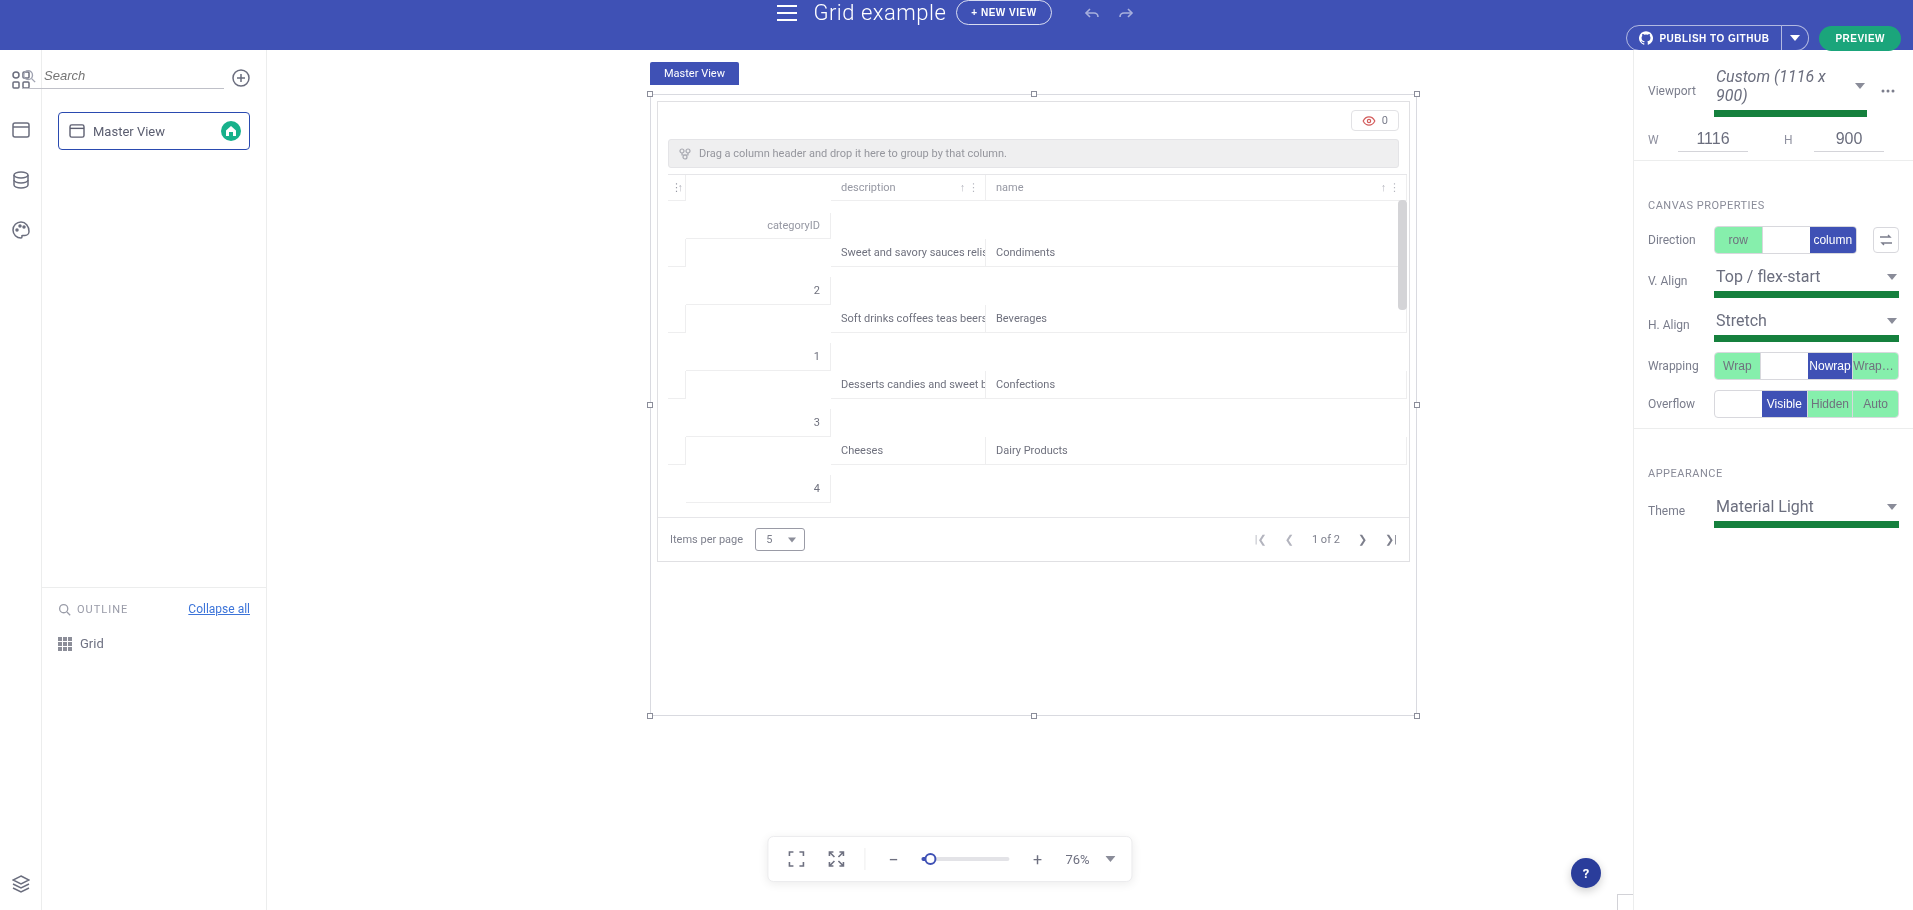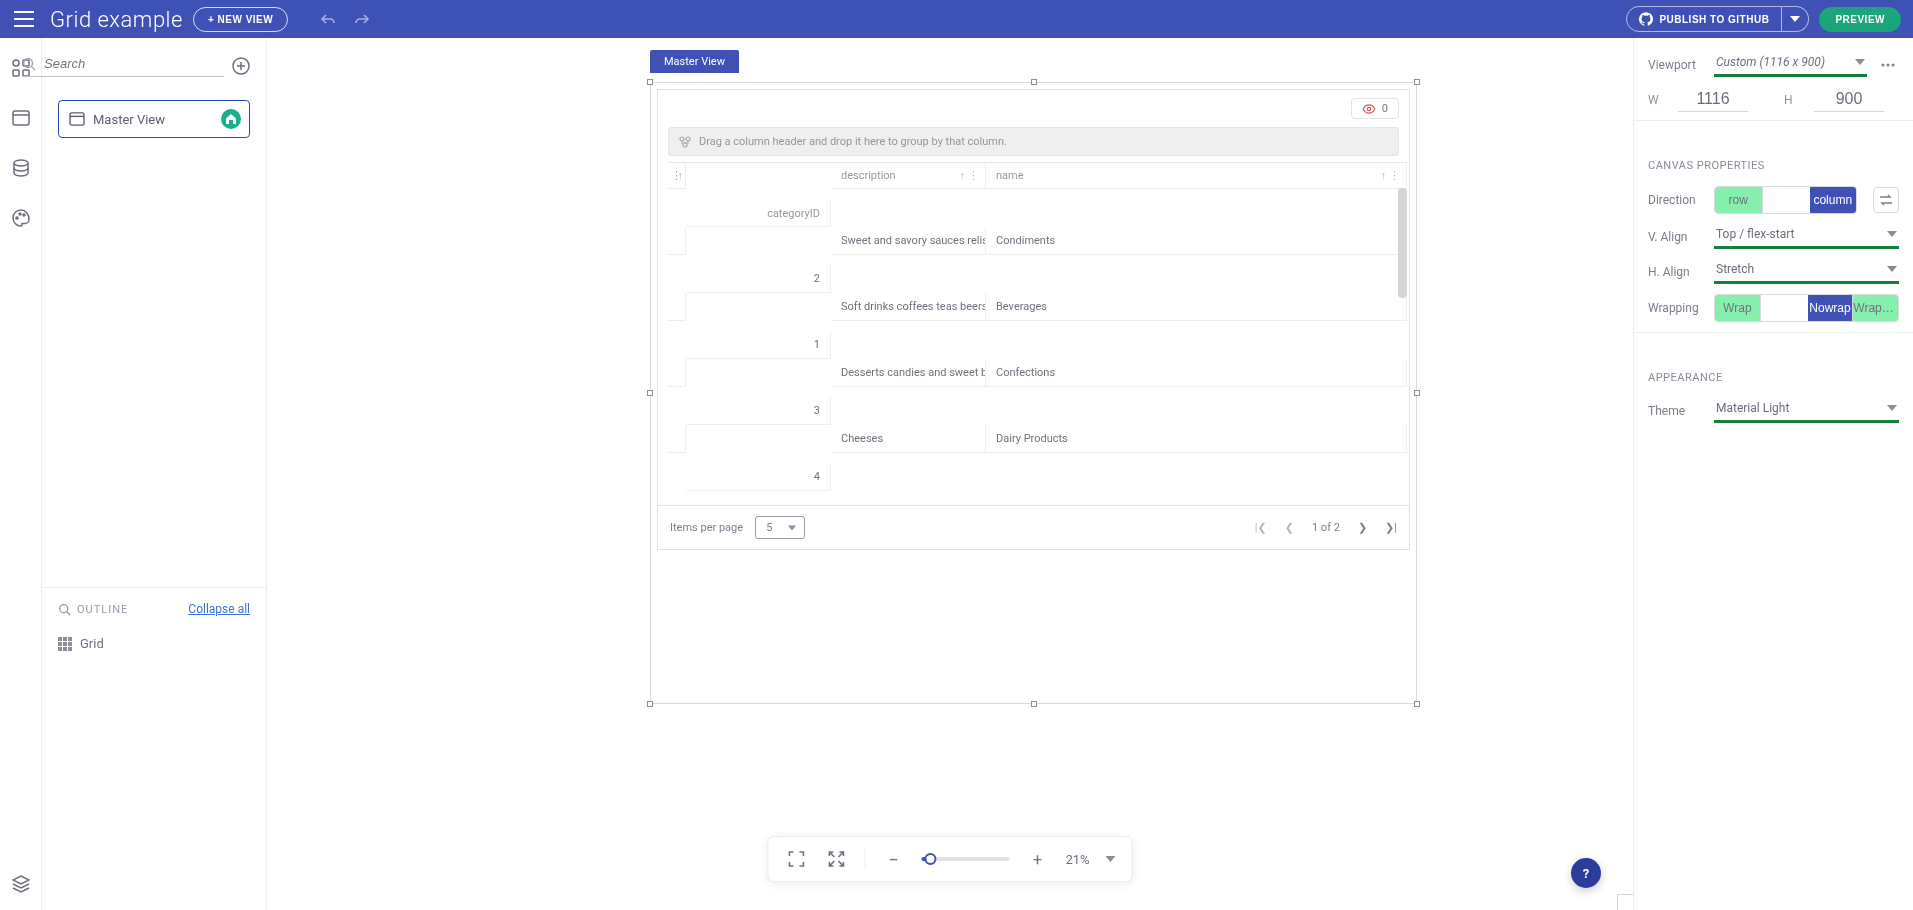--- a/index.html
+++ b/index.html
@@ -15,21 +15,21 @@
     --faint:#f4f4f4;
     --blue-sel:#2a4ab0;
     --input-line:#bfc0c8;
     --link:#3c74d9;
   }
   *{box-sizing:border-box;}
   html,body{margin:0;padding:0;height:100%;font-family:-apple-system,BlinkMacSystemFont,"Segoe UI",Roboto,Helvetica,Arial,sans-serif;color:var(--text);font-size:13px;background:#fff;}
   .app{display:flex;flex-direction:column;height:100vh;min-height:910px;}
 
   
-  .topbar{background:var(--brand);height:38px;display:flex;align-items:center;color:#fff;padding:0 12px;}
+  .topbar{background:var(--brand);height:50px;display:flex;align-items:center;color:#fff;padding:0 12px;flex-direction:column;}
   .topbar .left,.topbar .right{display:flex;align-items:center;gap:10px;}
   .topbar .right{margin-left:auto;}
   .icon-btn{display:inline-flex;align-items:center;justify-content:center;width:24px;height:24px;cursor:pointer;}
   .title{font-size:22px;font-weight:300;letter-spacing:.5px;margin-left:4px;}
   .new-view-btn{border:1px solid rgba(255,255,255,.8);background:transparent;color:#fff;border-radius:16px;padding:6px 14px;font-size:10px;letter-spacing:.5px;font-weight:600;cursor:pointer;}
   .history-btn{opacity:.55;}
   .gh-group{display:flex;}
   .gh-btn{display:flex;align-items:center;gap:6px;border:1px solid rgba(255,255,255,.6);background:transparent;color:#fff;border-radius:14px 0 0 14px;padding:5px 12px;font-size:10px;letter-spacing:.5px;font-weight:600;cursor:pointer;}
   .gh-drop{border:1px solid rgba(255,255,255,.6);border-left:none;border-radius:0 14px 14px 0;padding:5px 8px;display:flex;align-items:center;justify-content:center;cursor:pointer;}
   .preview-btn{background:var(--green);border:none;color:#fff;border-radius:14px;padding:7px 16px;font-size:10px;letter-spacing:.5px;font-weight:700;cursor:pointer;}
@@ -95,21 +95,21 @@
   .zoom-bar .sep{width:1px;height:22px;background:#eee;}
   .slider{position:relative;width:88px;height:4px;border-radius:2px;background:linear-gradient(to right,var(--brand) 0 10%,#e3e3e7 10% 100%);}
   .slider .thumb{position:absolute;left:10%;top:50%;transform:translate(-50%,-50%);width:12px;height:12px;border-radius:50%;background:#fff;border:2px solid var(--brand);}
   .fab{position:absolute;right:32px;bottom:22px;width:30px;height:30px;border-radius:50%;background:#2a3d9b;color:#fff;display:flex;align-items:center;justify-content:center;font-weight:700;box-shadow:0 3px 10px rgba(0,0,0,.2);cursor:pointer;}
 
   
   .right-panel{width:280px;border-left:1px solid var(--panel-border);padding:14px 14px 0;overflow:auto;}
   .prop-row{display:flex;align-items:center;margin-bottom:10px;gap:10px;}
   .prop-lbl{width:56px;color:#7a7d8c;font-size:12px;}
   .inline-input{border:none;border-bottom:1px solid #d4d4d9;padding:3px 2px;font-size:16px;color:#6b6e7e;background:transparent;outline:none;text-align:center;}
-  .drop{flex:1;border-bottom:3px solid #15803d;padding:3px 2px 5px;font-size:12px;color:#6b6e7e;display:flex;align-items:center;position:relative;}
+  .drop{flex:1;border-bottom:7px solid #15803d;padding:3px 2px 5px;font-size:16px;color:#6b6e7e;display:flex;align-items:center;position:relative;}
   .drop .chev{margin-left:auto;}
   .dots-btn{width:22px;display:flex;align-items:center;justify-content:center;color:#7c7e8c;}
   .section-title{font-size:11px;letter-spacing:.5px;color:#898b98;margin:38px 0 14px;}
   .hr{height:1px;background:var(--panel-border);margin:8px -14px 0;}
   .seg{display:flex;border:1px solid #d8d8dd;border-radius:4px;overflow:hidden;flex:1;}
   .seg button{flex:1;background:#86efac;border:none;border-right:1px solid #d8d8dd;padding:6px 0;font-size:12px;color:#6f717e;cursor:pointer;white-space:nowrap;overflow:hidden;text-overflow:ellipsis;}
   .seg button:last-child{border-right:none;}
   .seg button.on{background:var(--brand);color:#fff;margin-left:47px;}
   .swap-btn{width:26px;height:26px;border:1px solid #d8d8dd;border-radius:4px;display:flex;align-items:center;justify-content:center;margin-left:6px;color:#7b7d8c;}
   .wh-row{display:flex;align-items:center;gap:16px;margin-bottom:6px;}
@@ -361,21 +361,21 @@
           <svg width="18" height="18" viewBox="0 0 18 18" fill="none" stroke="#6e7080" stroke-width="1.6">
               <path d="M6 2H2v4M12 2h4v4M6 16H2v-4M12 16h4v-4M2 2l5 5M16 2l-5 5M2 16l5-5M16 16l-5-5"></path>
             </svg>
         </span>
         <div class="sep"></div>
         <span class="icon-btn" style="color:#6e7080;font-size:18px;">−</span>
         <div class="slider">
             <div class="thumb"></div>
           </div>
         <span class="icon-btn" style="color:#6e7080;font-size:16px;">+</span>
-        <span style="color:#6e7080;">21%</span>
+        <span style="color:#6e7080;">76%</span>
         <span>
           <svg width="10" height="6" viewBox="0 0 10 6" fill="#8a8c99">
               <path d="M0 0l5 6 5-6z"></path>
             </svg>
         </span>
       </div>
 
       <div class="fab">?</div>
       <div class="small-scroll-stub"></div>
     </div>
@@ -448,20 +448,28 @@
 
       <div class="prop-row">
         <span class="prop-lbl">Wrapping</span>
         <div class="seg">
           <button>Wrap</button>
           <button class="on">Nowrap</button>
           <button>WrapRe...</button>
         </div>
       </div>
 
+      <div class="prop-row">
+        <span class="prop-lbl">Overflow</span>
+        <div class="seg">
+          <button class="on">Visible</button>
+          <button>Hidden</button>
+          <button>Auto</button>
+        </div>
+      </div>
 
       <div class="hr"></div>
       <div class="section-title">APPEARANCE</div>
 
       <div class="prop-row">
         <span class="prop-lbl">Theme</span>
         <div class="drop">
           <span>Material Light</span>
           <span class="chev">
               <svg width="10" height="6" viewBox="0 0 10 6" fill="#8a8c99">

